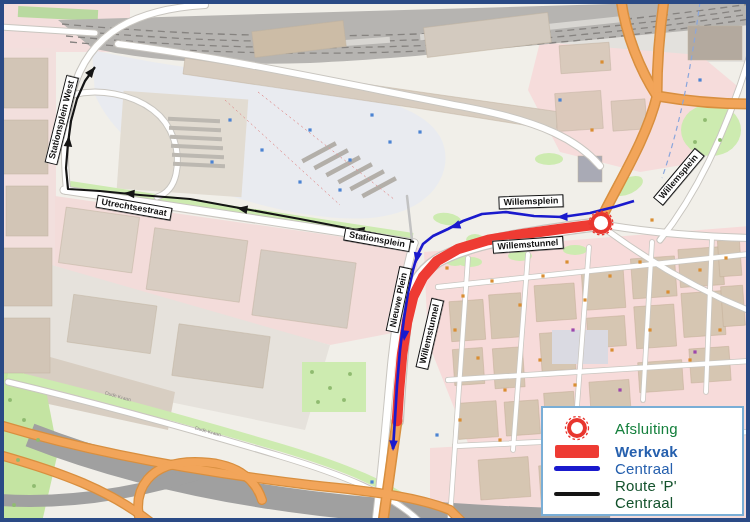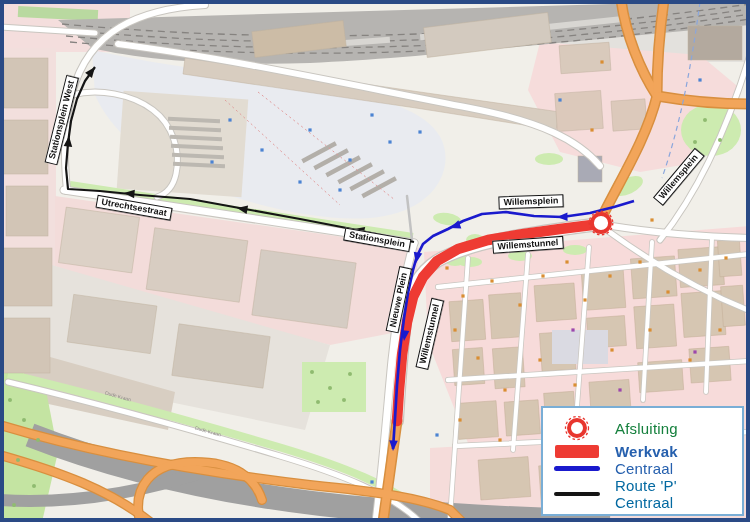--- a/index.html
+++ b/index.html
@@ -337,17 +337,17 @@
   <div class="legend-row">
     <span class="legend-sym">
           <span class="sym-line" id="sym-omleiding" style="background: rgb(26, 26, 205);"></span>
         </span>
     <span class="legend-label" style="color: rgb(38, 96, 174);">Centraal</span>
   </div>
   <div class="legend-row">
     <span class="legend-sym">
           <span class="sym-line" id="sym-route-p" style="background: rgb(21, 21, 21);"></span>
         </span>
-    <span class="legend-label" style="color: #0369a1;">Route 'P' Centraal</span>
+    <span class="legend-label" style="color: #14532d;">Route 'P' Centraal</span>
   </div>
 </div>
 
 </div>
 
 </body></html>

